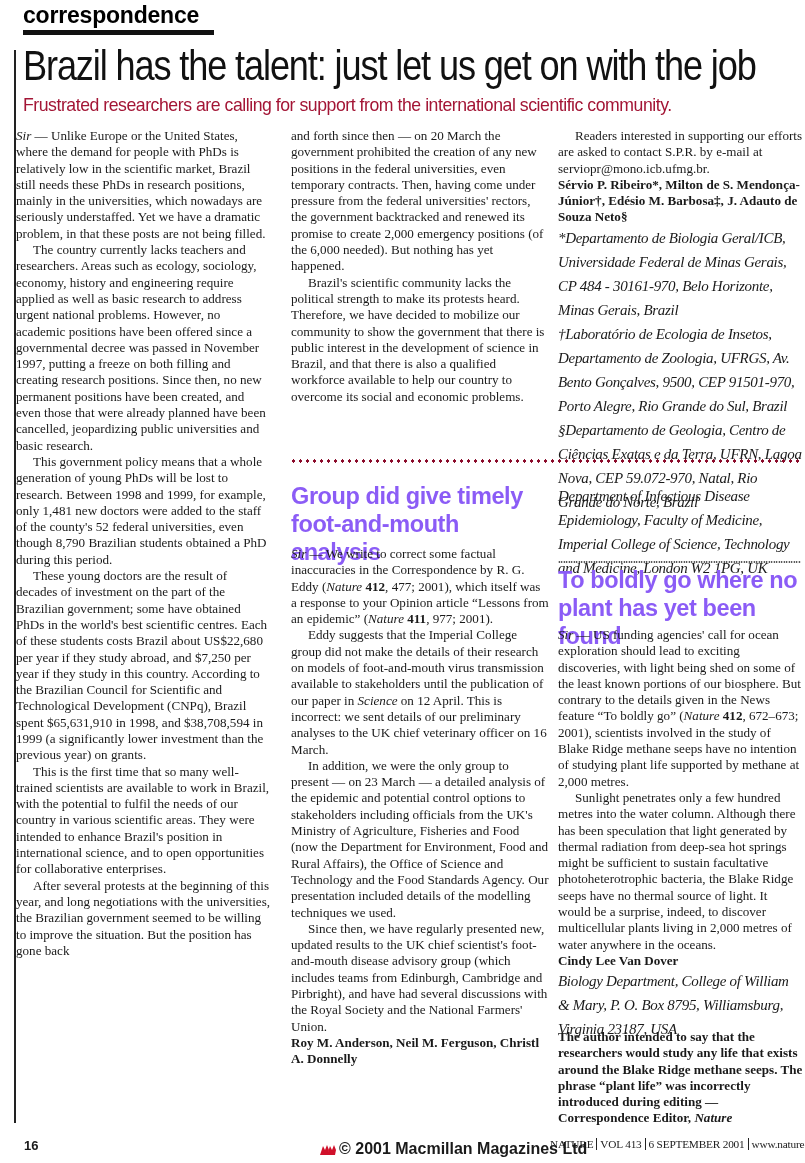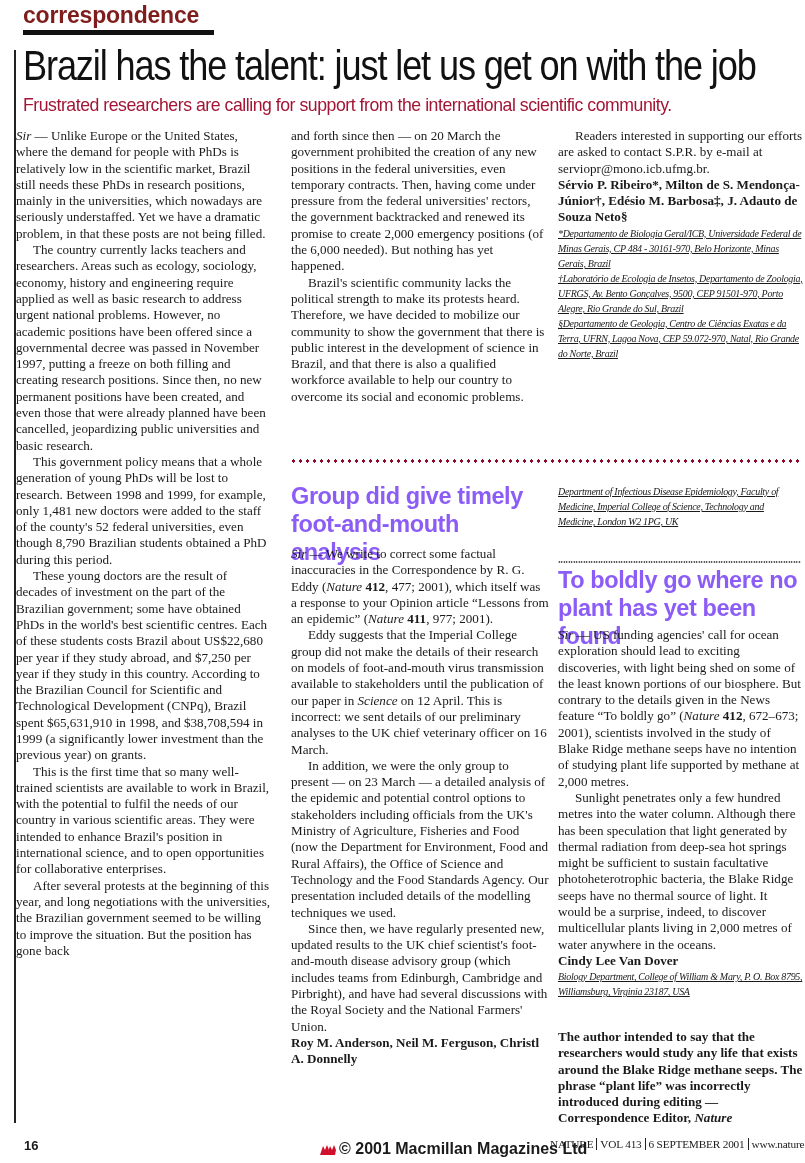--- a/index.html
+++ b/index.html
@@ -1,33 +1,33 @@
 <!DOCTYPE html>
 <html><head>
 <meta charset="utf-8">
 <style>
   html, body { margin:0; padding:0; background:#fff; }
   body { width:805px; height:1163px; position:relative; overflow:hidden; color:#1a1a1a;
          font-family:"Liberation Serif", "DejaVu Serif", serif; }
   .section-label { position:absolute; left:23px; top:4px; font-family:"Liberation Sans", sans-serif;
-         font-weight:bold; font-size:23px; color:#7f1d1d; letter-spacing:-0.2px; line-height:1; }
+         font-weight:bold; font-size:23px; color:#000000; letter-spacing:-0.2px; line-height:1; }
   .section-rule { position:absolute; left:23px; top:30px; width:191px; height:5px; background:#111; }
   .left-bar { position:absolute; left:14px; top:50px; width:2px; height:1073px; background:#222; }
   .main-title { position:absolute; left:23px; top:45px; font-family:"Liberation Sans Narrow","Liberation Sans", sans-serif;
          font-size:42px; font-weight:normal; color:#111; letter-spacing:-1.3px; line-height:1; transform:scaleX(0.86); transform-origin:left top; white-space:nowrap; }
   .subtitle { position:absolute; left:23px; top:94px; font-family:"Liberation Sans", sans-serif; font-size:19px;
          color:#a31535; letter-spacing:-0.5px; white-space:nowrap; transform:scaleX(0.93); transform-origin:left top; }
   .col { position:absolute; font-size:13.1px; line-height:16.3px; text-align:left; }
   .col p { margin:0; }
   .col p.ind { text-indent:17px; }
   .c1 { left:16px; top:128px; width:255px; }
   .c2 { left:291px; top:128px; width:255px; }
   .c3 { left:558px; top:128px; width:245px; }
   .sig { font-weight:bold; }
-  .aff { font-style:italic; font-size:10px; line-height:15px; letter-spacing:-0.3px;text-decoration:underline; }
+  .aff { font-style:italic; font-size:15px; line-height:24px; letter-spacing:-0.3px; }
   .dots-red { position:absolute; left:290px; top:458px; width:513px; height:6px;
          background-image:radial-gradient(circle, #8b0a2a 1.6px, transparent 1.8px); background-size:7px 6px; background-repeat:repeat-x; }
   .h2 { position:absolute; font-family:"Liberation Sans Narrow","Liberation Sans", sans-serif; font-weight:bold; font-size:23.5px;
          line-height:28px; color:#8b5cf6; letter-spacing:-0.4px; }
   .h2a { left:291px; top:482px; width:260px; }
   .h2b { left:558px; top:566px; width:250px; }
   .c2b { left:291px; top:546px; width:258px; }
   .c3b { left:558px; top:484px; width:245px; }
   .c3c { left:558px; top:627px; width:245px; }
   .dots-black { position:absolute; left:558px; top:561px; width:243px; height:2px;

